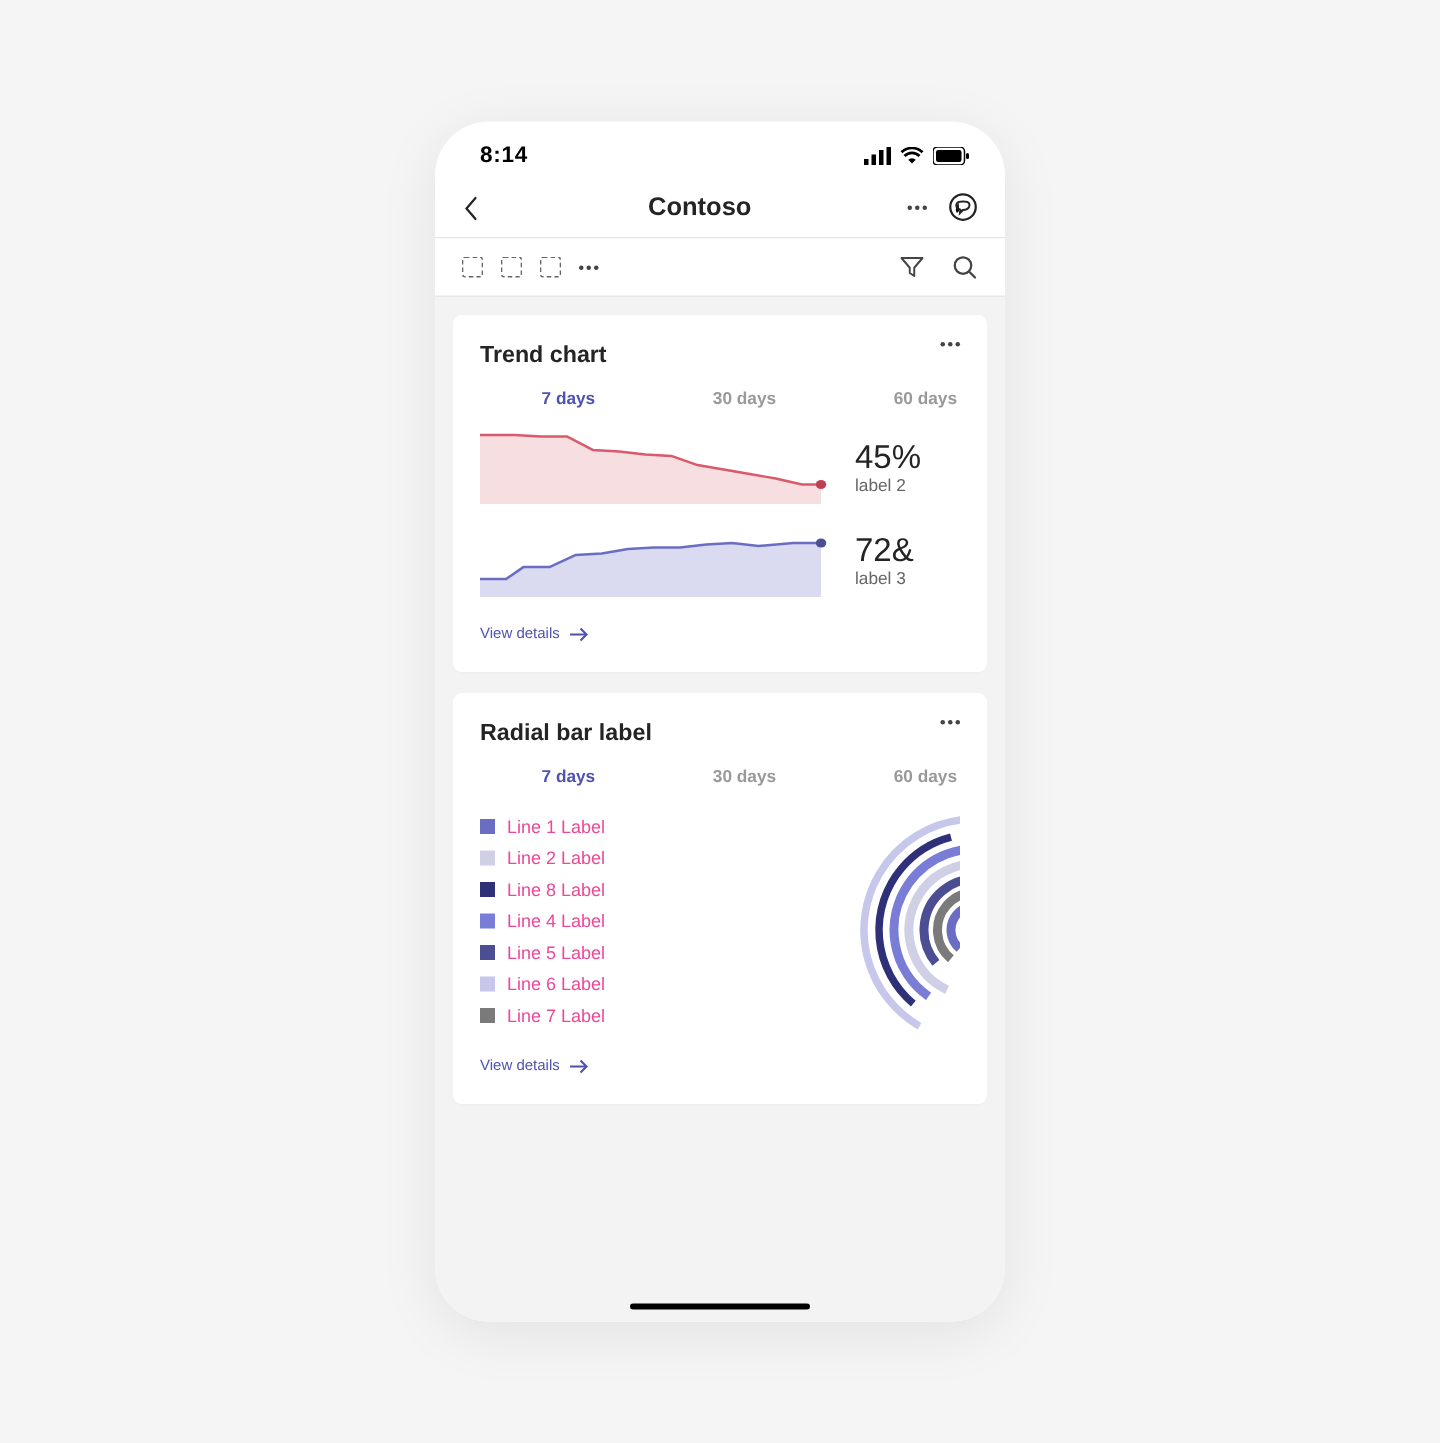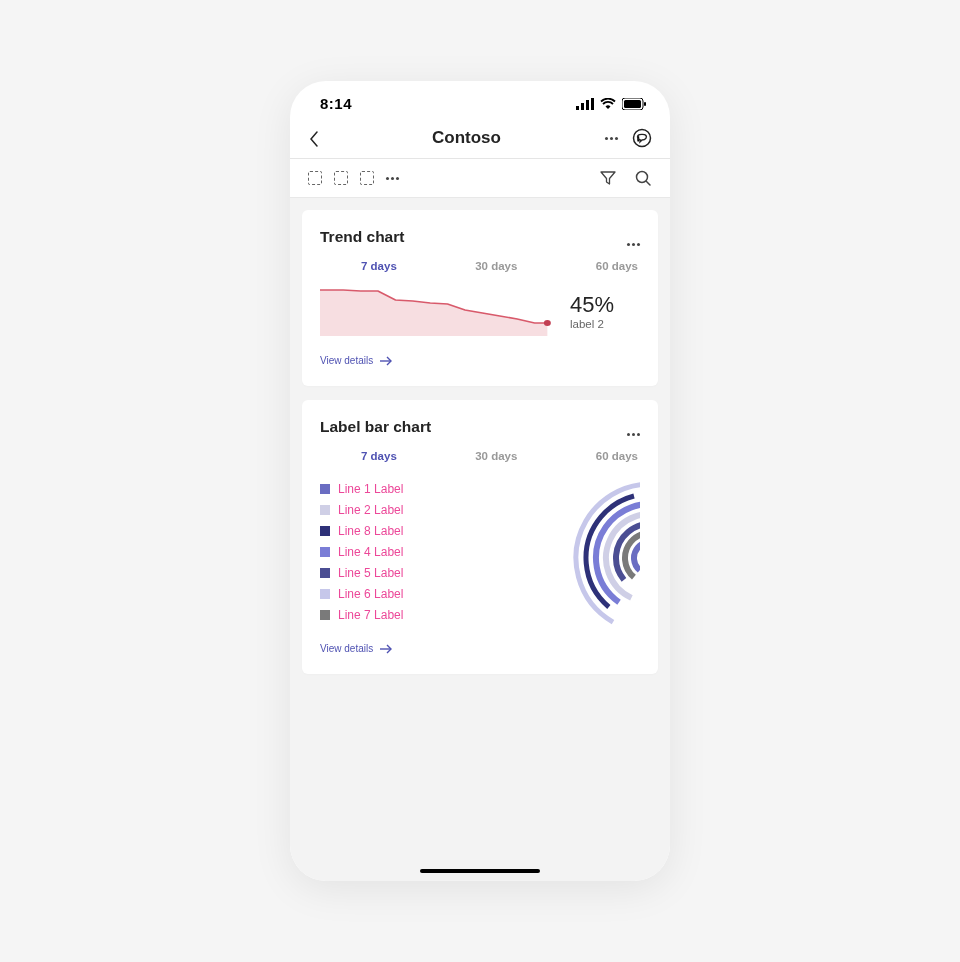--- a/index.html
+++ b/index.html
@@ -114,21 +114,21 @@
   .card {
     background: #fff;
     border-radius: 6px;
     padding: 18px 18px 18px 18px;
     margin-bottom: 14px;
     box-shadow: 0 1px 2px rgba(0,0,0,0.02);
   }
 
   .card-head {
     display: flex;
-    align-items: flex-end;
+    align-items: flex-start;
     margin-bottom: 14px;
   }
   .card-title {
     font-size: 15.5px;
     font-weight: 700;
     color: #242424;
     flex: 1;
   }
 
   .tabs {
@@ -333,35 +333,46 @@
           <path d="M0,2 20,2 35,3 50,3 65,12 80,13 95,15 110,16 125,22 140,25 155,28 170,31 185,35 196,35" stroke="#d85a6b" stroke-width="1.6" fill="none"></path>
           <circle cx="196" cy="35" r="3" fill="#c23f53"></circle>
         </svg>
         <div class="trend-text">
           <div class="trend-val">45%</div>
           <div class="trend-label">label 2</div>
         </div>
       </div>
 
       
+      <div class="trend-row">
+        <svg class="spark" viewBox="0 0 200 48" preserveAspectRatio="none">
+          <path d="M0,36 15,36 25,28 40,28 55,20 70,19 85,16 100,15 115,15 130,13 145,12 160,14 180,12 196,12 L196,48 L0,48 Z" fill="rgba(106,109,194,0.25)"></path>
+          <path d="M0,36 15,36 25,28 40,28 55,20 70,19 85,16 100,15 115,15 130,13 145,12 160,14 180,12 196,12" stroke="#6a6dc2" stroke-width="1.6" fill="none"></path>
+          <circle cx="196" cy="12" r="3" fill="#4b4e93"></circle>
+        </svg>
+        <div class="trend-text">
+          <div class="trend-val">72&amp;</div>
+          <div class="trend-label">label 3</div>
+        </div>
+      </div>
 
       <div class="view-details">
         <span>View details</span>
         <span>
           <svg width="14" height="10" viewBox="0 0 14 10">
               <line x1="1" y1="5" x2="12" y2="5" stroke="#4f52b2" stroke-width="1.4"></line>
               <path d="M8 1 L12 5 L8 9" stroke="#4f52b2" stroke-width="1.4" fill="none"></path>
             </svg>
         </span>
       </div>
     </div>
 
     <div class="card">
       <div class="card-head">
-        <div class="card-title">Label bar chart</div>
+        <div class="card-title">Radial bar label</div>
         <div class="dots-h clickable">
             <span></span>
             <span></span>
             <span></span>
           </div>
       </div>
 
       <div class="tabs">
         <div class="tab active">7 days</div>
         <div class="tab">30 days</div>

